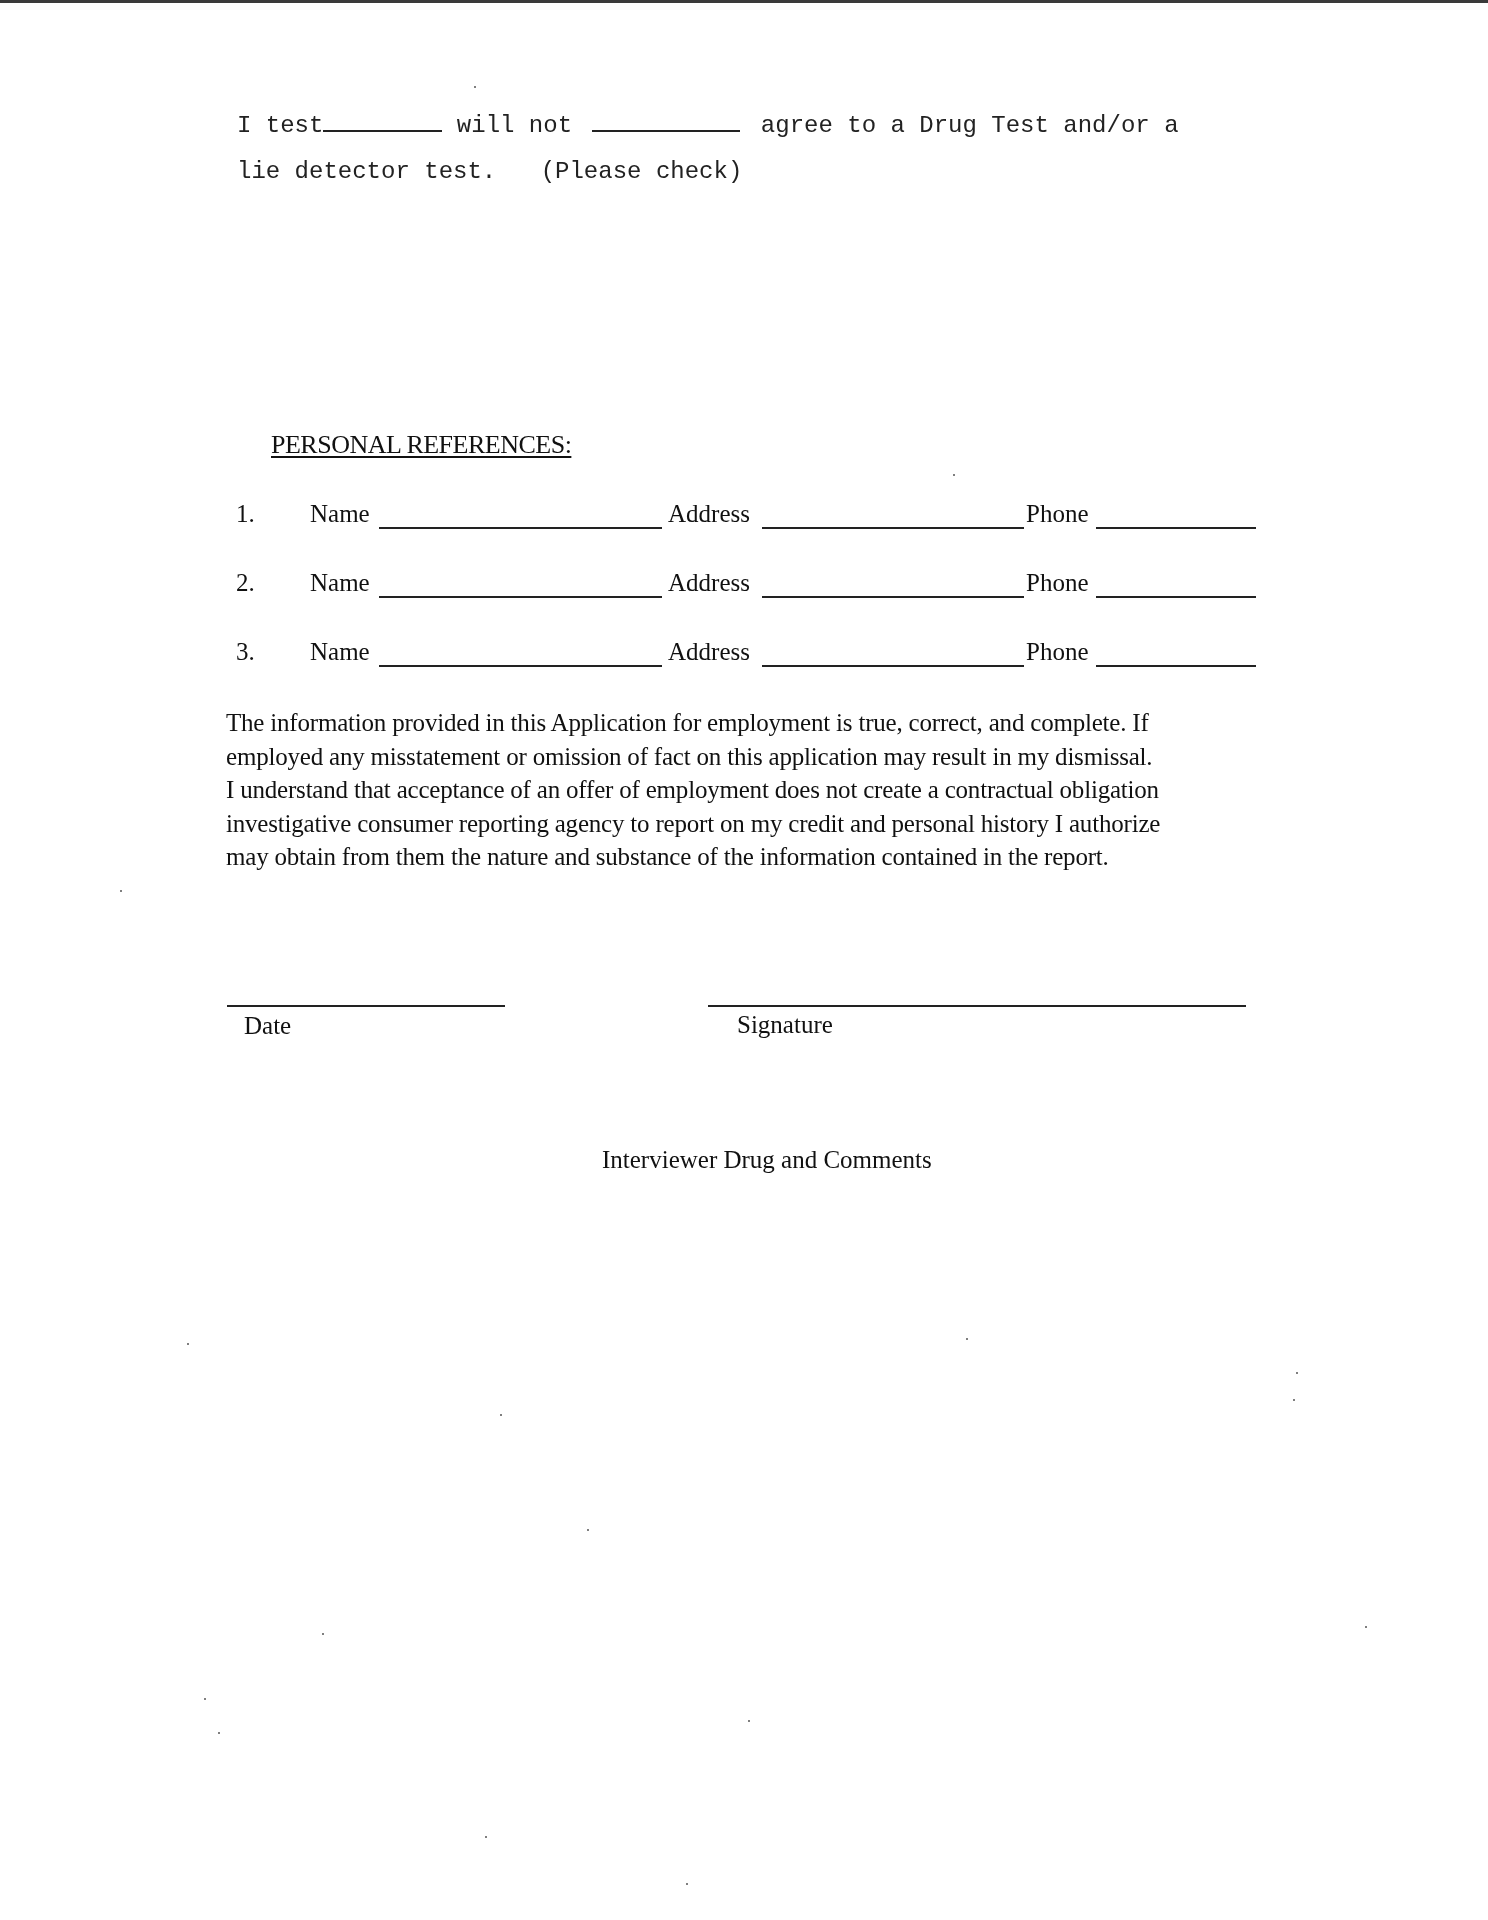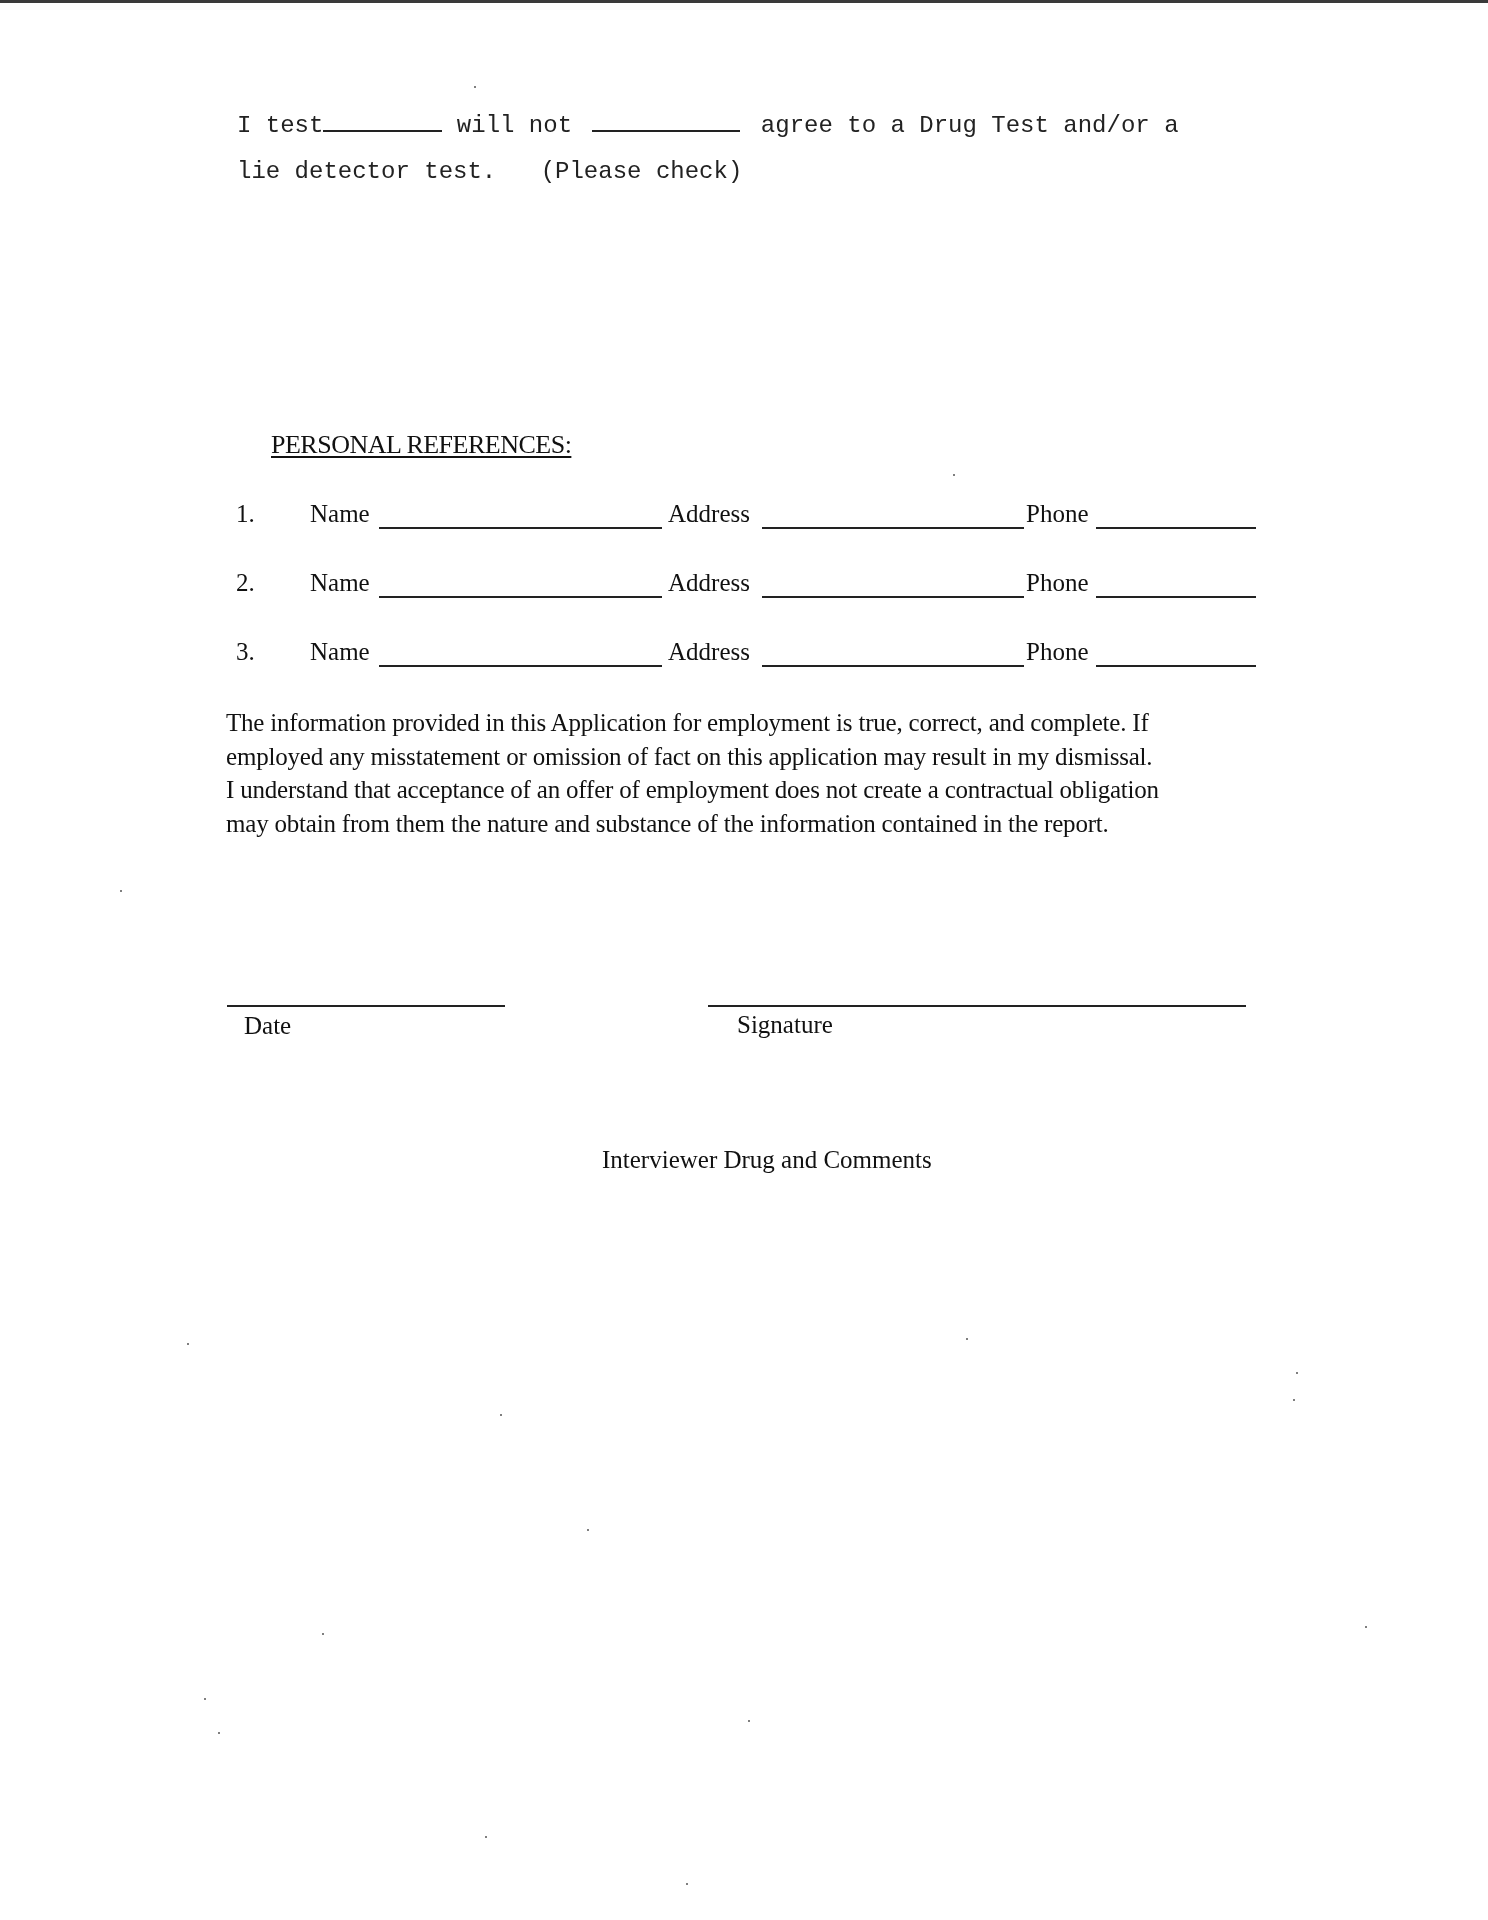--- a/index.html
+++ b/index.html
@@ -68,20 +68,21 @@
   <span style="left:432px;">Address</span>
   <div class="ref-line" style="left:526px; width:262px;"></div>
   <span style="left:790px;">Phone</span>
   <div class="ref-line" style="left:860px; width:160px;"></div>
 </div>
 
 <div class="para serif">
   <div>The information provided in this Application for employment is true, correct, and complete.  If</div>
   <div>employed any misstatement or omission of fact on this application may result in my dismissal.</div>
   <div>I understand that acceptance of an offer of employment does not create a contractual obligation</div>
+  <div>investigative consumer reporting agency to report on my credit and personal history I authorize</div>
   <div>may obtain from them the nature and substance of the information contained in the report.</div>
 </div>
 
 <div class="sig-line" style="left:227px; top:1005px; width:278px;"></div>
 <div class="abs serif" style="left:244px; top:1012px; font-size:25px;">Date</div>
 
 <div class="sig-line" style="left:708px; top:1005px; width:538px;"></div>
 <div class="abs serif" style="left:737px; top:1011px; font-size:25px;">Signature</div>
 
 <div class="abs serif" style="left:602px; top:1146px; font-size:25px;">Interviewer Drug and Comments</div>

